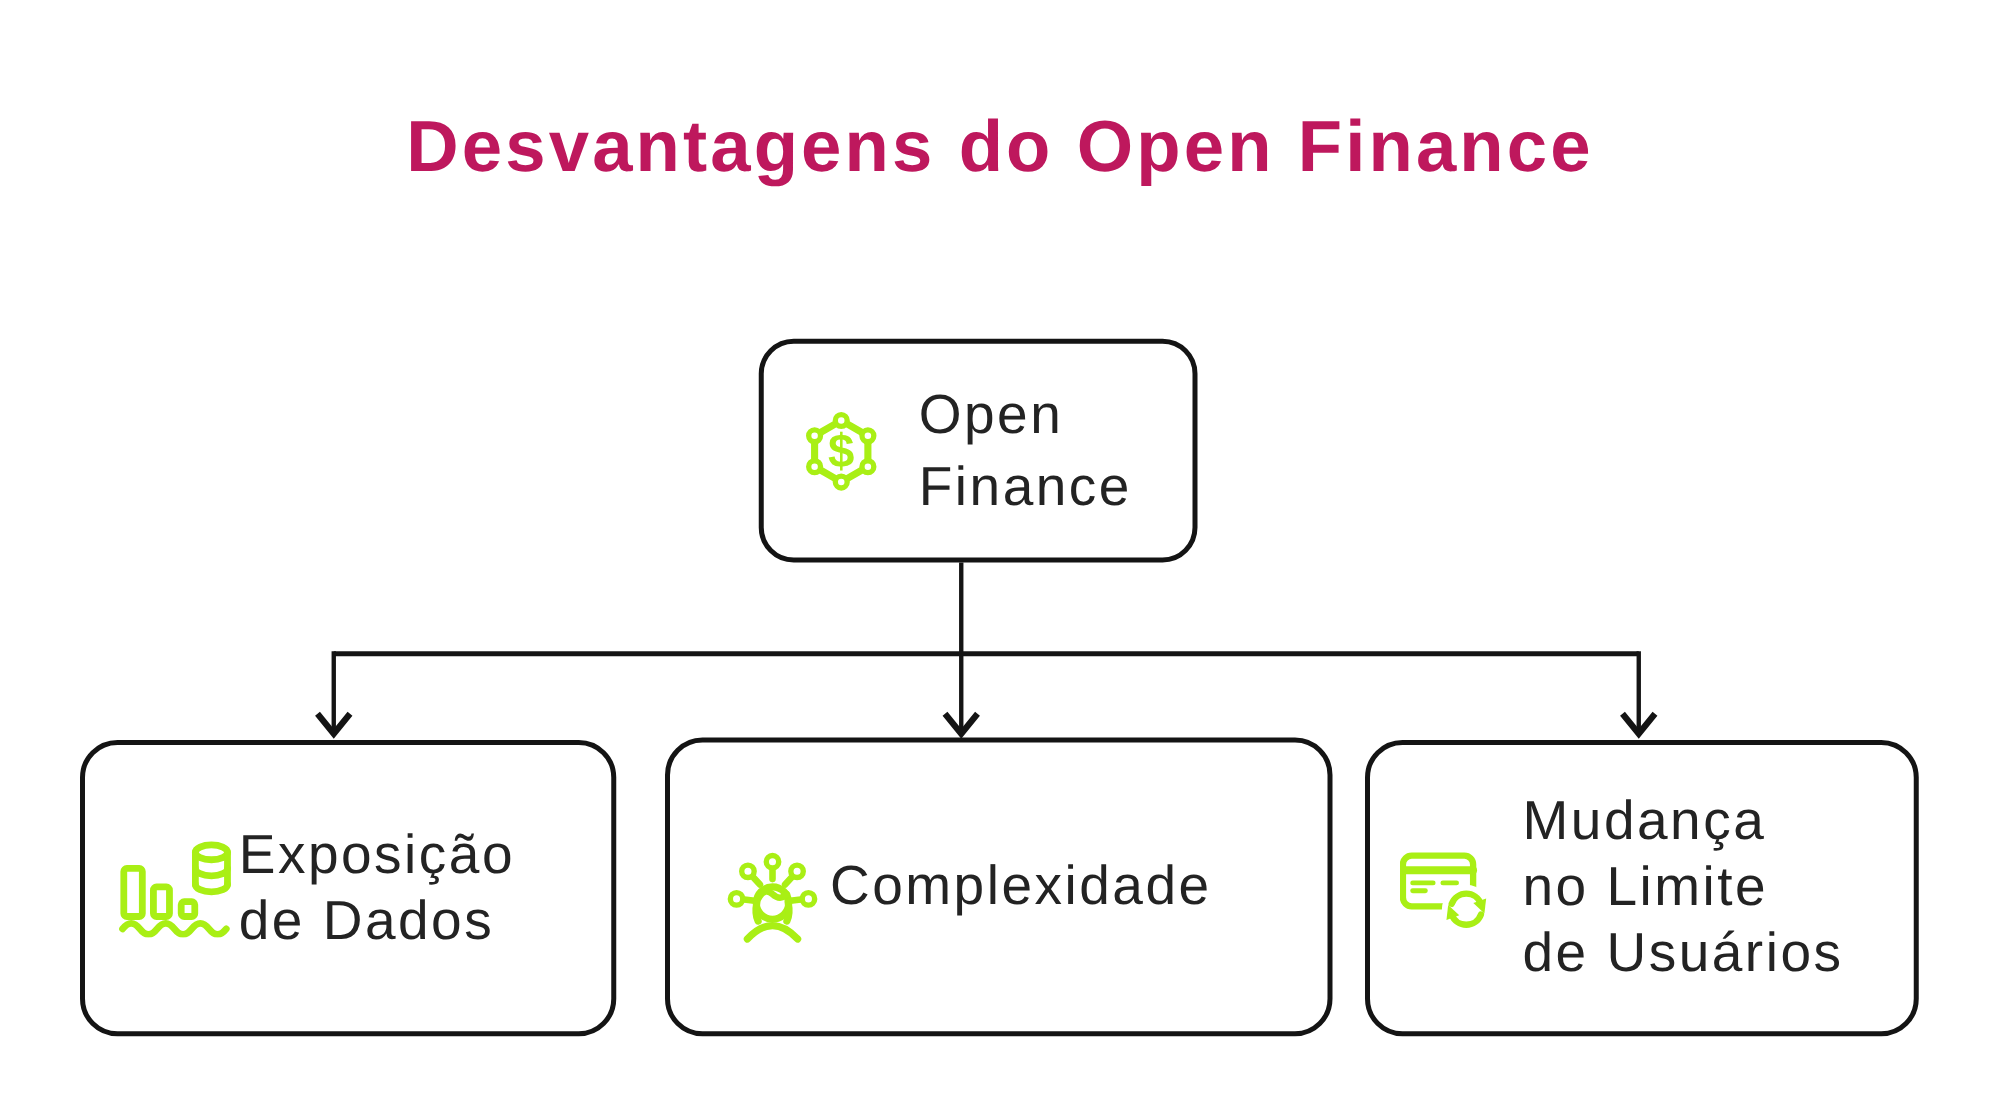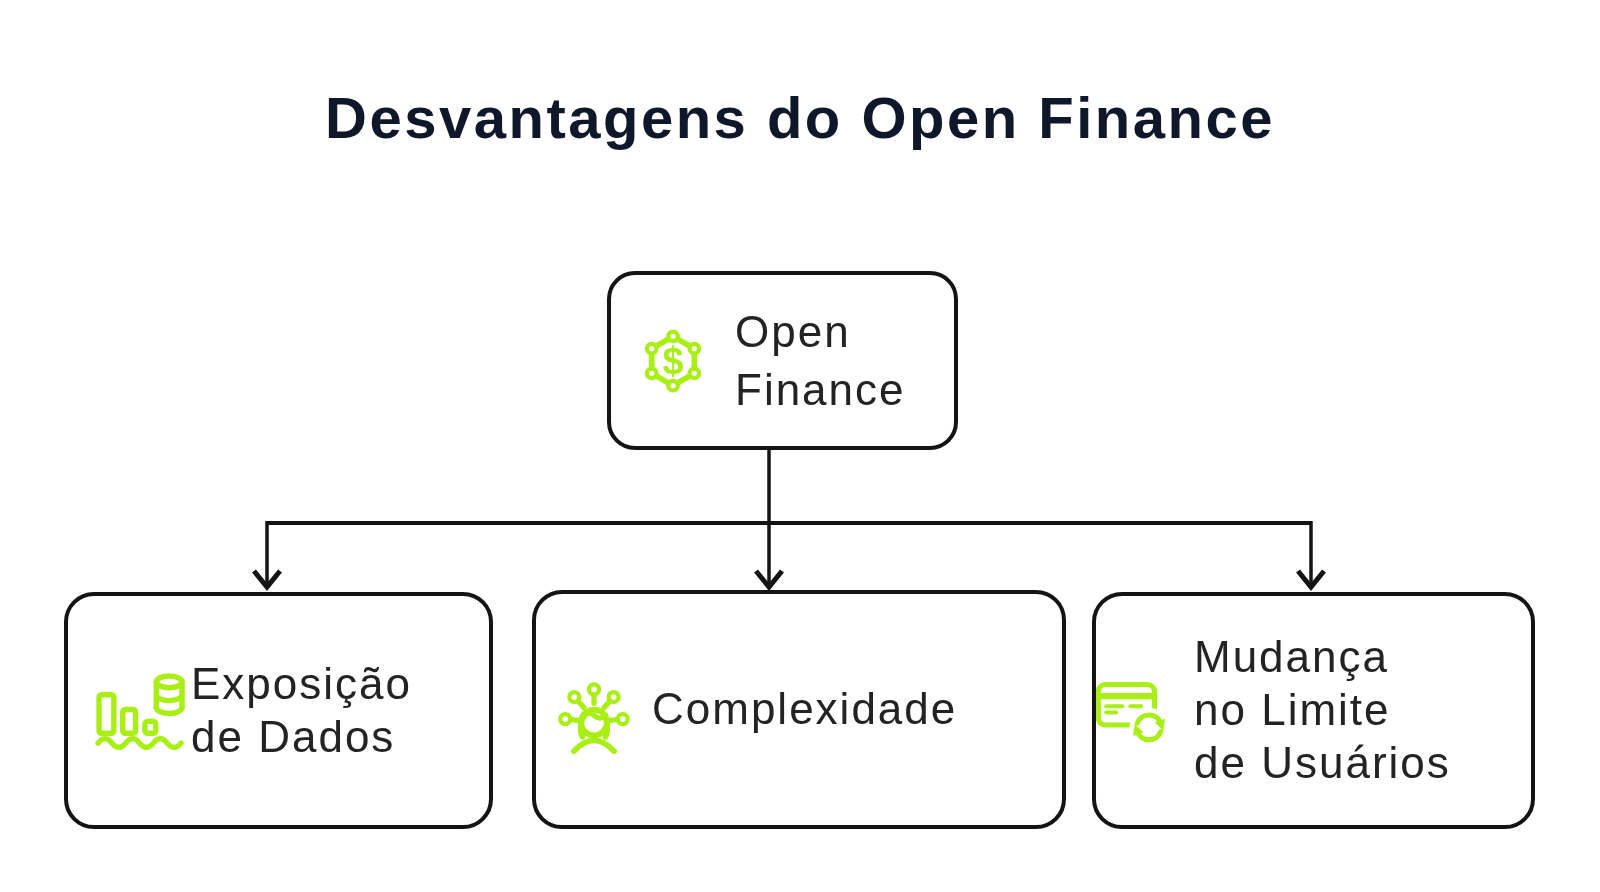--- a/index.html
+++ b/index.html
@@ -11,41 +11,41 @@
   html,body { margin:0; padding:0; background:var(--background); }
   .canvas {
     position:relative; width:1600px; height:892px; overflow:hidden;
     background:var(--background);
     font-family:"Liberation Sans", sans-serif;
   }
   .title {
     position:absolute; left:0; right:0; top:84px;
     text-align:center;
     font-size:58px; font-weight:700; letter-spacing:2.5px;
-    color:#0f172a;
+    color:#be185d;
   }
   .connectors { position:absolute; left:0; top:0; width:1600px; height:892px; }
   .connectors line, .connectors path {
     stroke:var(--ink); fill:none;
   }
   .connectors .shaft { stroke-width:3.5px; }
   .connectors .rail  { stroke-width:4px; }
   .connectors .head  { stroke-width:5px; stroke-linejoin:miter; }
 
   .node {
     position:absolute; box-sizing:border-box;
     display:flex; align-items:center;
     background:#ffffff;
     border:4px solid var(--ink);
     border-radius:30px;
   }
   #node-root        { left:607px; top:271px; width:351px; height:179px; padding-left:26px; gap:26px; border-radius:28px; }
   #node-exposicao   { left:64px;  top:592px; width:429px; height:237px; padding-left:26px; gap:2px; }
-  #node-complexidade{ left:532px; top:590px; width:534px; height:239px; padding-left:12px; gap:12px; }
-  #node-mudanca     { left:1092px;top:592px; width:443px; height:237px; gap:20px; }
+  #node-complexidade{ left:532px; top:590px; width:534px; height:239px; padding-left:36px; }
+  #node-mudanca     { left:1092px;top:592px; width:443px; height:237px; padding-left:24px; gap:20px; }
 
   .label {
     font-size:44px; font-weight:300; line-height:1.2;
     letter-spacing:2px; color:var(--text); white-space:nowrap;
   }
   #node-root .label { line-height:1.3; }
 
   .icon { flex:0 0 auto; }
   .icon svg { display:block; }
   

